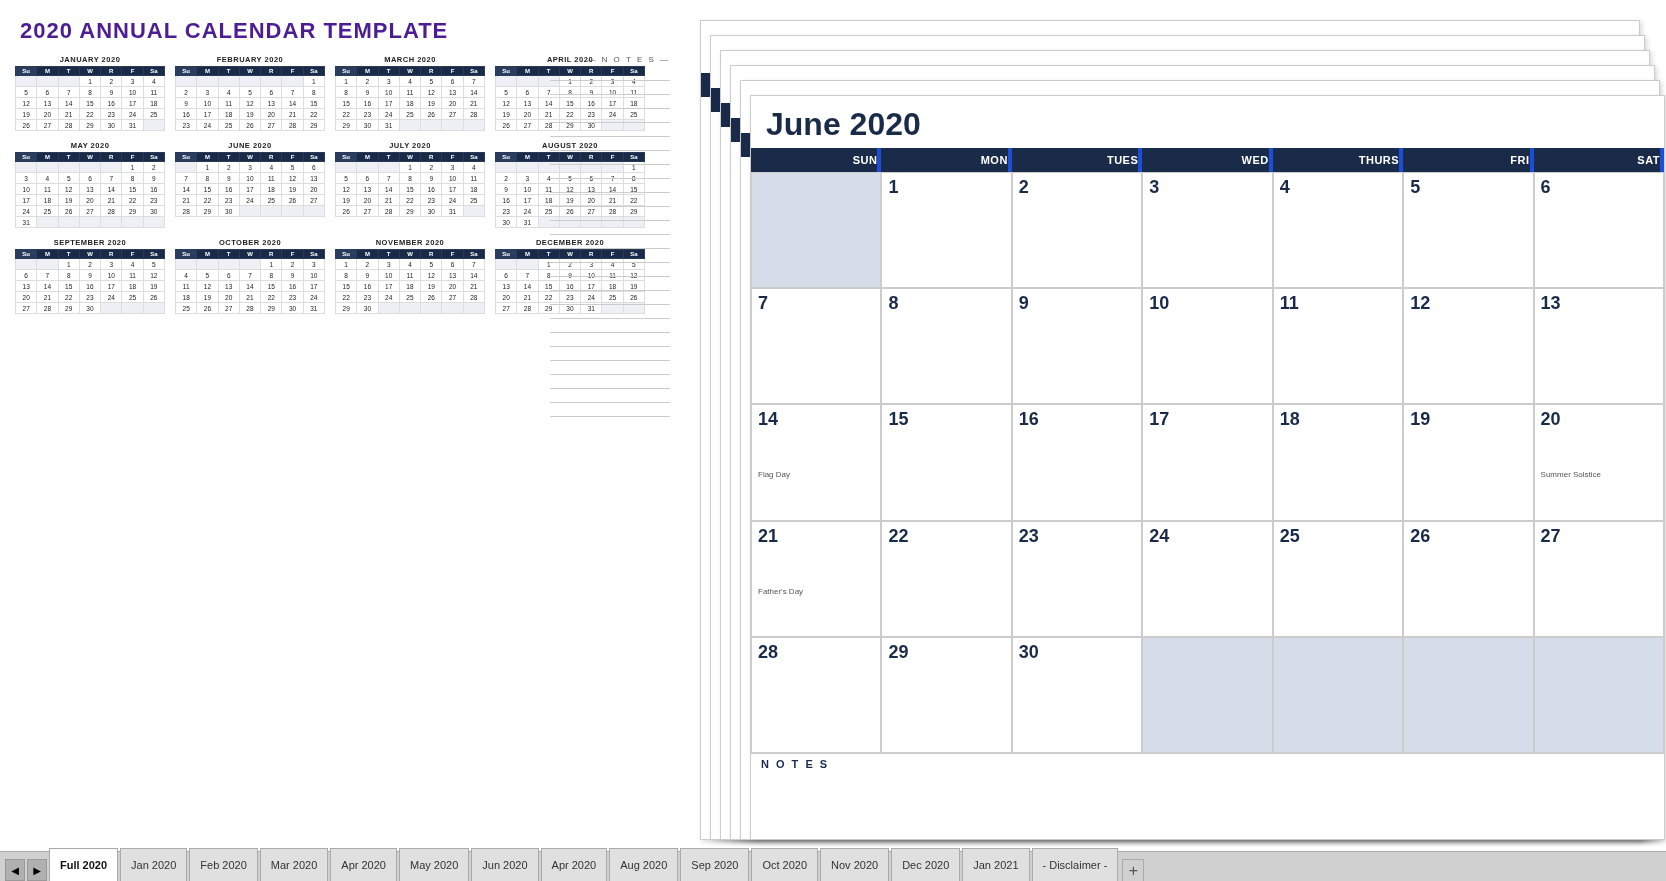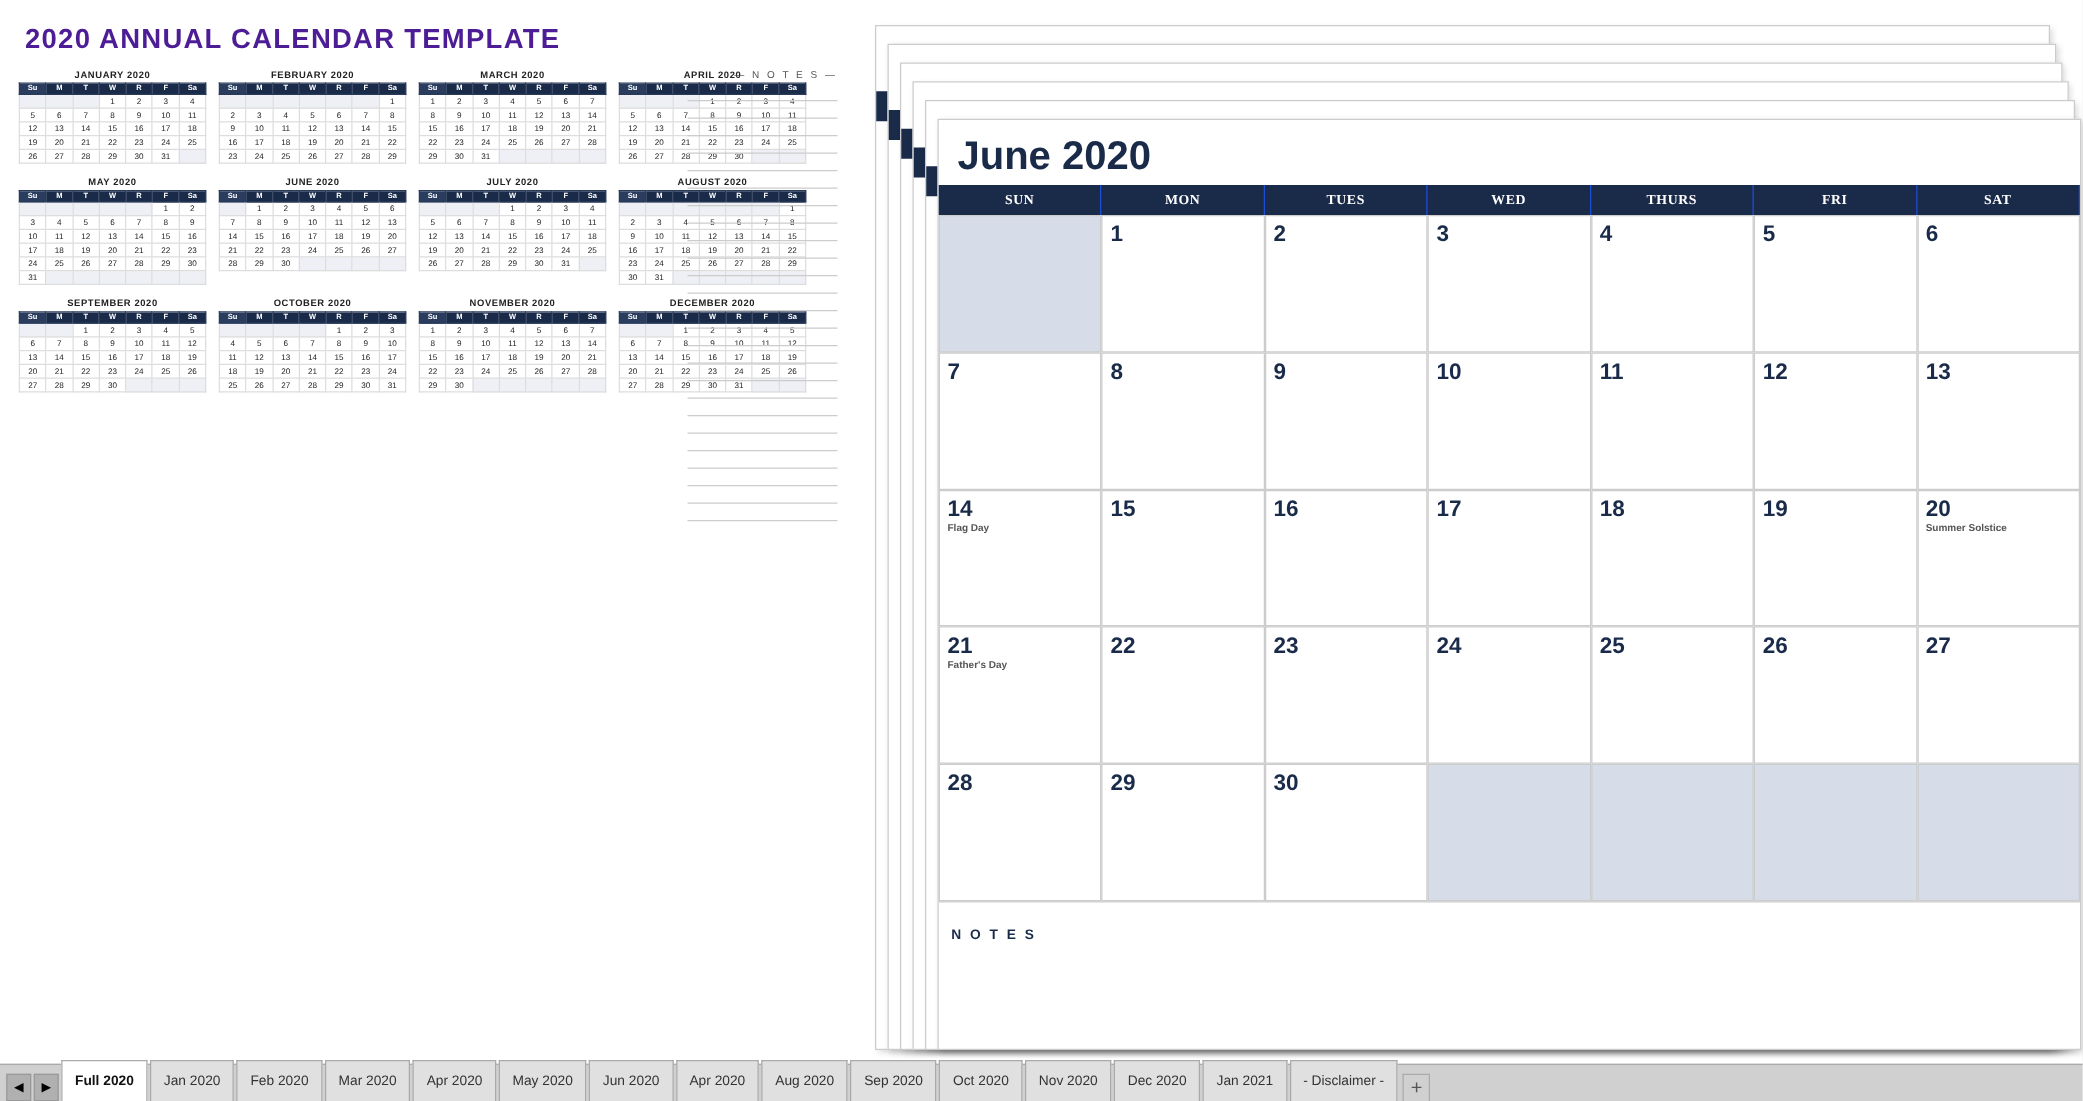--- a/index.html
+++ b/index.html
@@ -143,24 +143,23 @@
       display: grid;
       grid-template-columns: repeat(7, 1fr);
       background: #1a2b4a;
       color: white;
       font-size: 11px;
       font-weight: bold;
       letter-spacing: 0.5px;
     }
 
     .cal-page-header div {
-      text-align: center;
+      text-align: right;
       padding: 6px 0;
-      border-right: 1px solid #1d4ed8;
-      font-family: Liberation Serif, serif;
+      border-right: 4px solid #1d4ed8;
     }
 
     .cal-page-body {
       display: grid;
       grid-template-columns: repeat(7, 1fr);
       flex: 1;
     }
 
     .cal-cell {
       border: 1px solid #ccc;
@@ -171,26 +170,27 @@
       color: #1a2b4a;
       vertical-align: top;
     }
 
     .cal-cell.empty-cell {
       background: #d6dde8;
     }
 
     .cal-cell .event-label {
       font-size: 8px;
-      font-weight: bold;
+      font-weight: normal;
       color: #555;
+      margin-top: 40px;
     }
 
     .cal-notes-section {
-      padding: 20px 10px;
+      padding: 4px 10px;
       border-top: 1px solid #ccc;
     }
 
     .cal-notes-label {
       font-size: 11px;
       font-weight: bold;
       letter-spacing: 2px;
       color: #1a2b4a;
       margin-bottom: 5px;
     }

